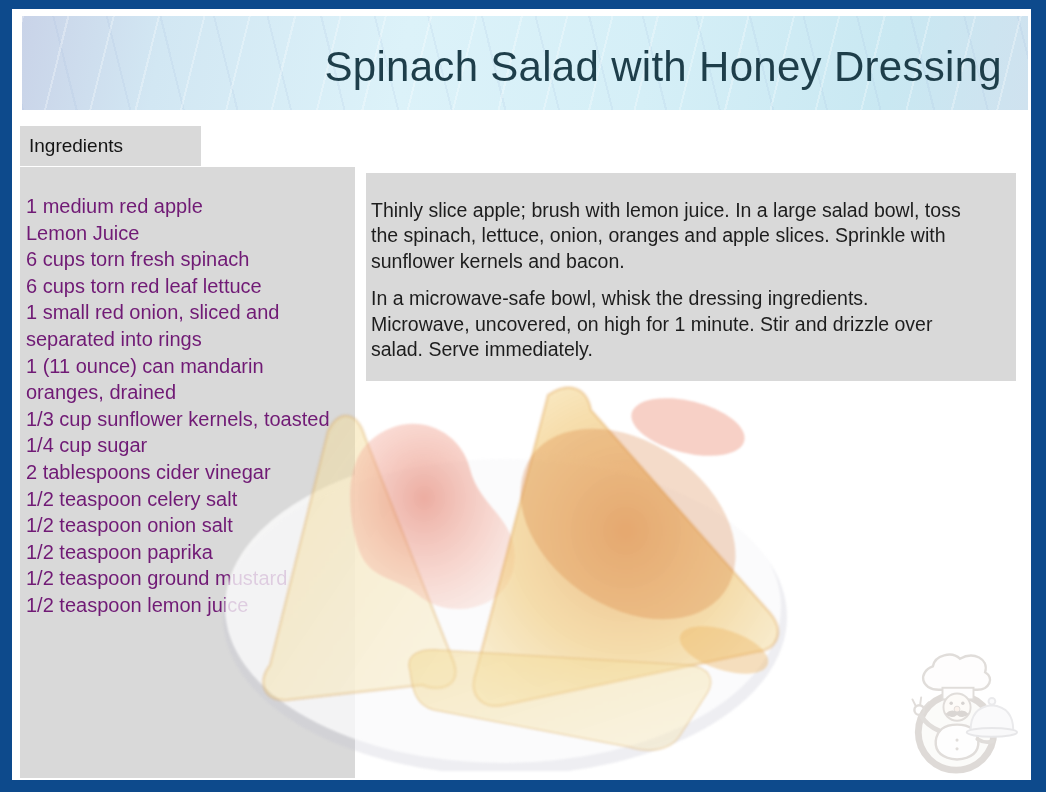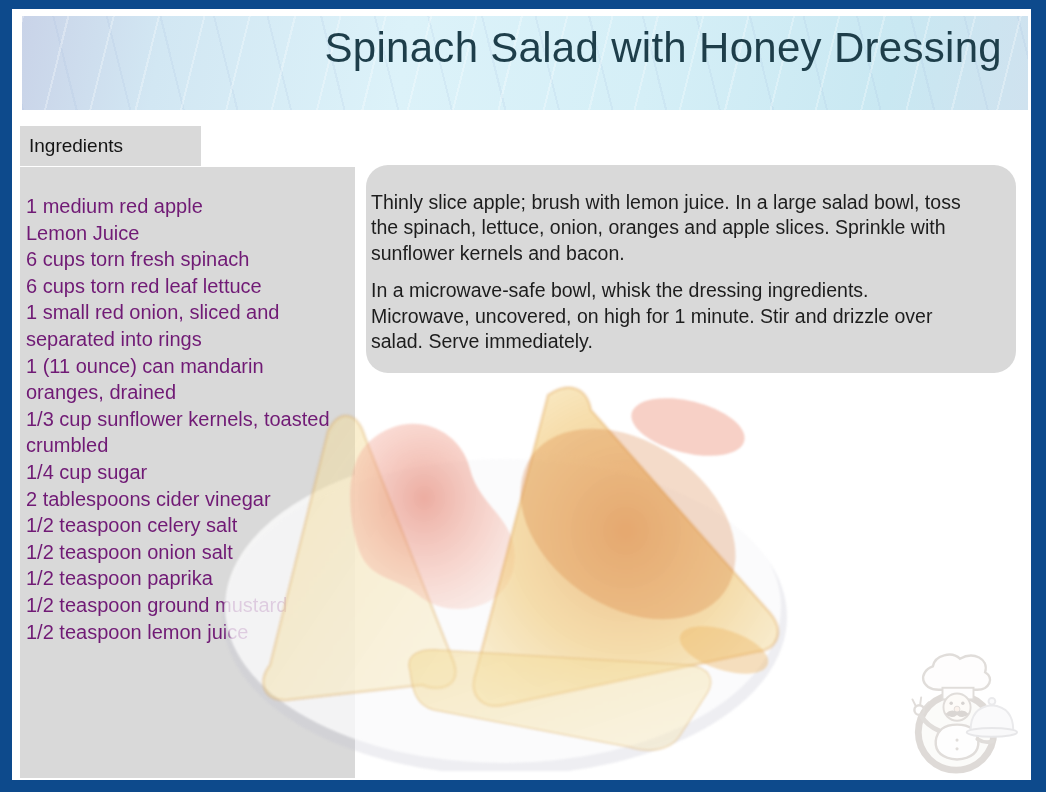--- a/index.html
+++ b/index.html
@@ -26,39 +26,39 @@
     background:
       repeating-linear-gradient(104deg,
         rgba(255,255,255,0.28) 0px, rgba(255,255,255,0.28) 2px,
         rgba(255,255,255,0) 2px, rgba(255,255,255,0) 44px),
       repeating-linear-gradient(76deg,
         rgba(150,175,215,0.12) 0px, rgba(150,175,215,0.12) 2px,
         rgba(150,175,215,0) 2px, rgba(150,175,215,0) 52px),
       linear-gradient(100deg,
         #c9d3e8 0%, #d2e7f3 14%, #dcf2f9 38%,
         #d5eff7 62%, #c9e8f2 86%, #cfe2ef 100%);
-    display:flex; justify-content:flex-end;
+    display:flex; align-items:center; justify-content:flex-end;
     padding-right:26px; padding-top:8px;
   }
   .title {
     margin:0;
     font-size:42px; font-weight:400;
     color:#1e3e4a; letter-spacing:0.3px;
     white-space:nowrap;
   }
 
   
   .panel { position:absolute; background:#d9d9d9; z-index:1; }
   .head-box { display:flex; align-items:center; padding-left:9px; }
   .head-box h2 { margin:0; font-size:19px; font-weight:400; color:#141414; }
 
   .ing-head  { left:8px;   top:117px; width:181px; height:40px; }
   .dir-head  { left:354px; top:117px; width:163px; height:40px; }
   .ing-body  { left:8px;   top:158px; width:335px; height:611px; padding:26px 0 0 6px; z-index:2; }
-  .dir-body  { left:354px; top:156px; width:650px; height:208px; padding:25px 0 0 5px; z-index:2;border-radius:22px; }
+  .dir-body  { left:354px; top:164px; width:650px; height:208px; padding:25px 0 0 5px; z-index:2; }
 
   .ing-line { font-size:20px;   line-height:26.6px; color:#701a75; white-space:nowrap; }
   .dir-line { font-size:19.5px; line-height:25.4px; color:#1d1d1d; white-space:nowrap; }
   .para2 { margin-top:12px; }
 
   
   .photo {
     position:absolute; left:206px; top:360px;
     width:572px; height:402px;
     z-index:30; pointer-events:none;
@@ -102,21 +102,20 @@
 
           <div class="ing-line">separated into rings</div>
 
           <div class="ing-line">1 (11 ounce) can mandarin</div>
 
           <div class="ing-line">oranges, drained</div>
 
           <div class="ing-line">1/3 cup sunflower kernels, toasted</div>
 
 
-          <div class="ing-line">crumbled</div>
 
 
 
           <div class="ing-line">1/4 cup sugar</div>
 
           <div class="ing-line">2 tablespoons cider vinegar</div>
 
 
           <div class="ing-line">1/2 teaspoon celery salt</div>
 

